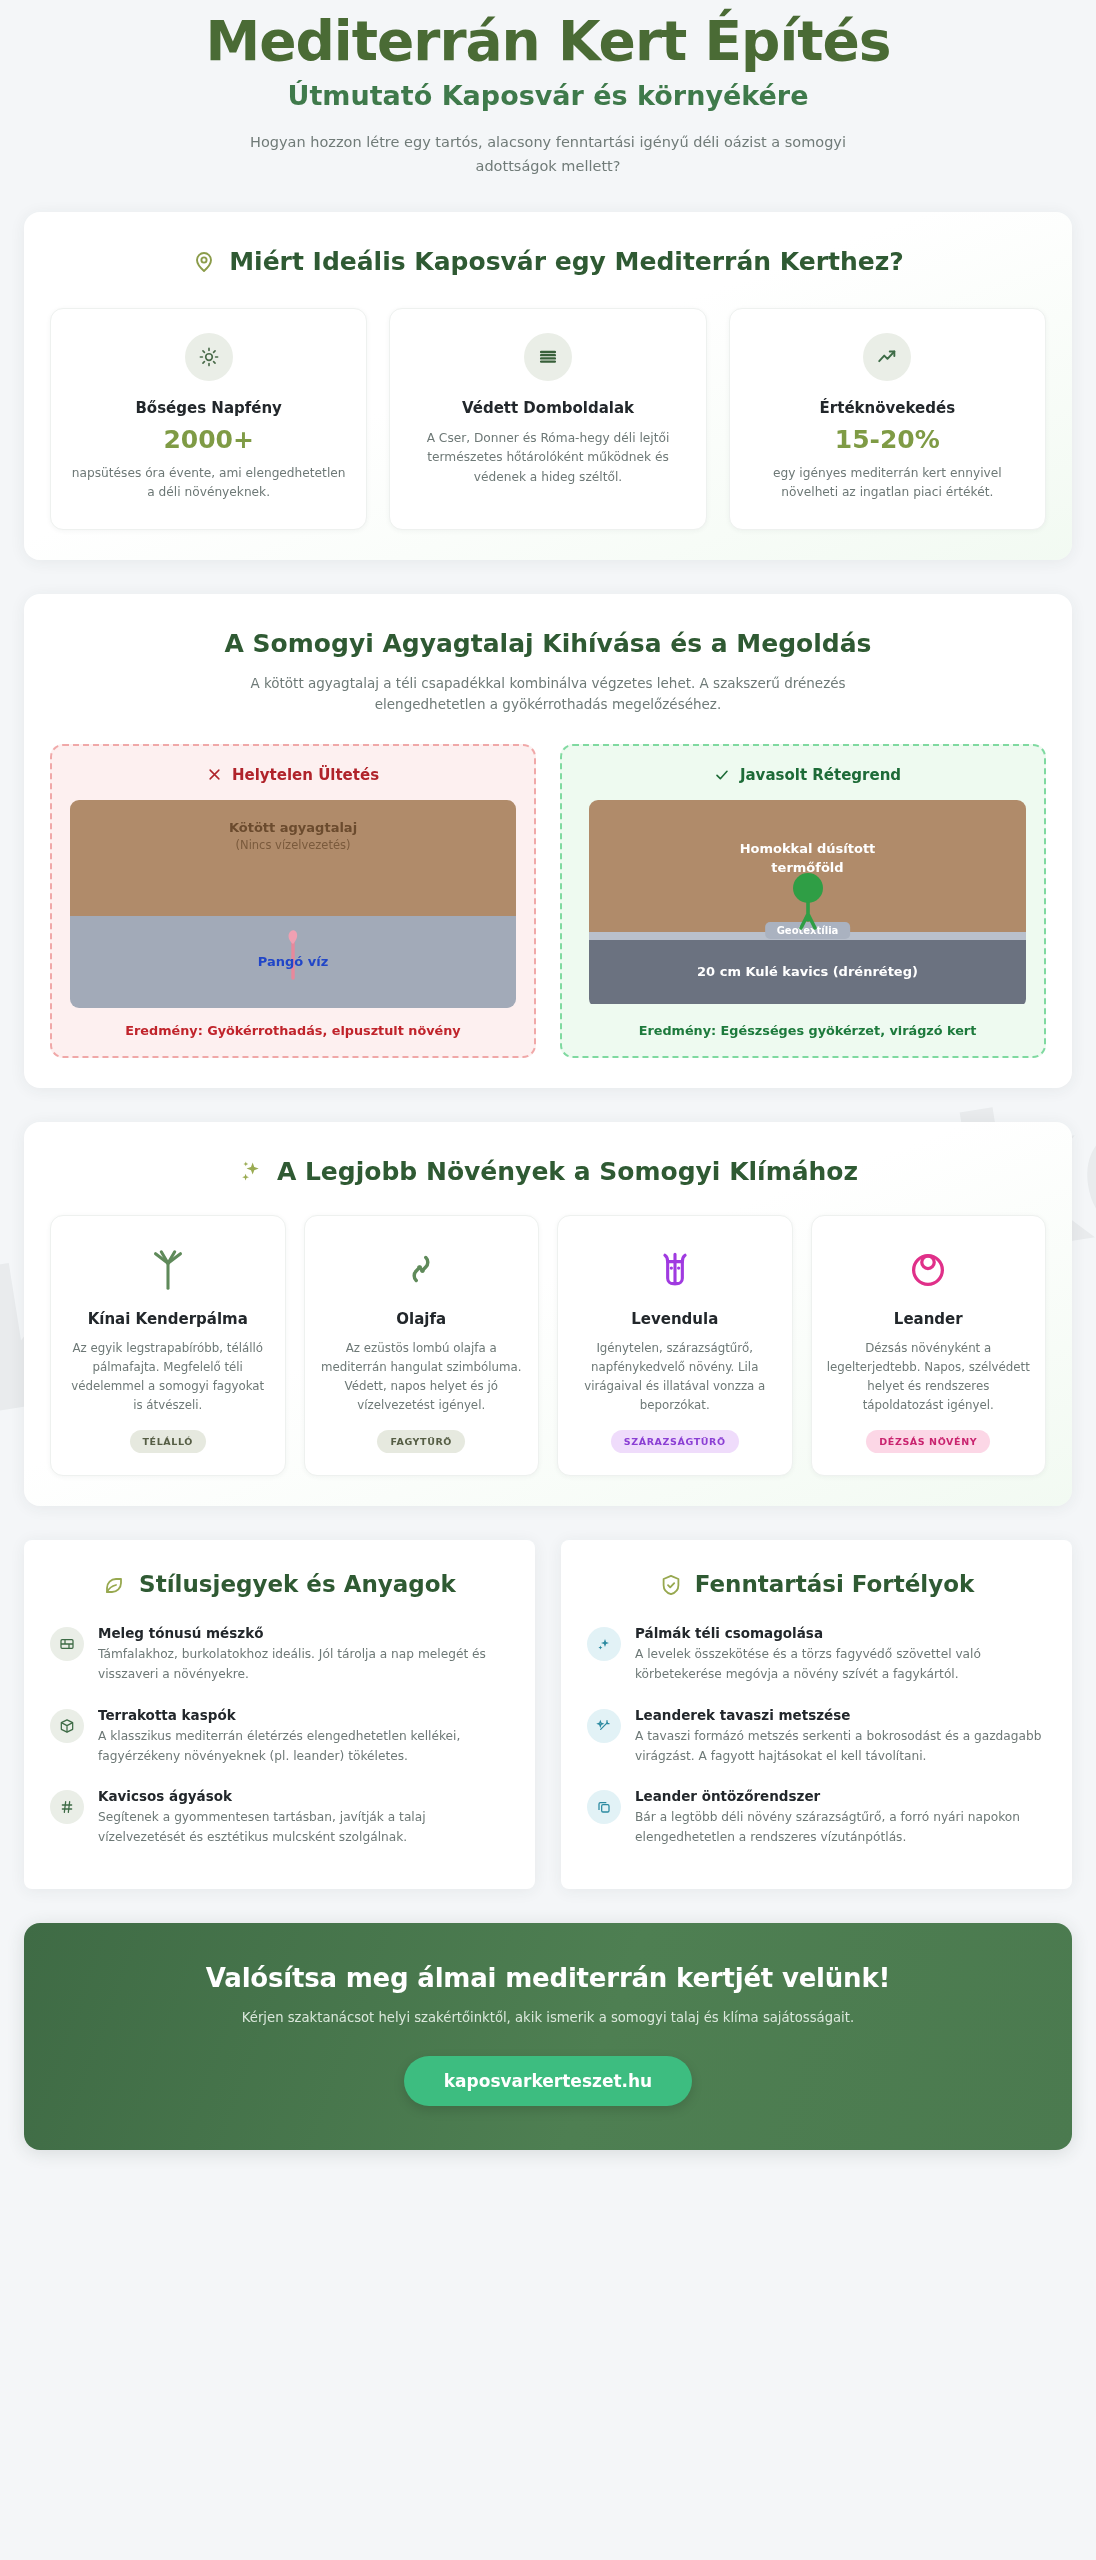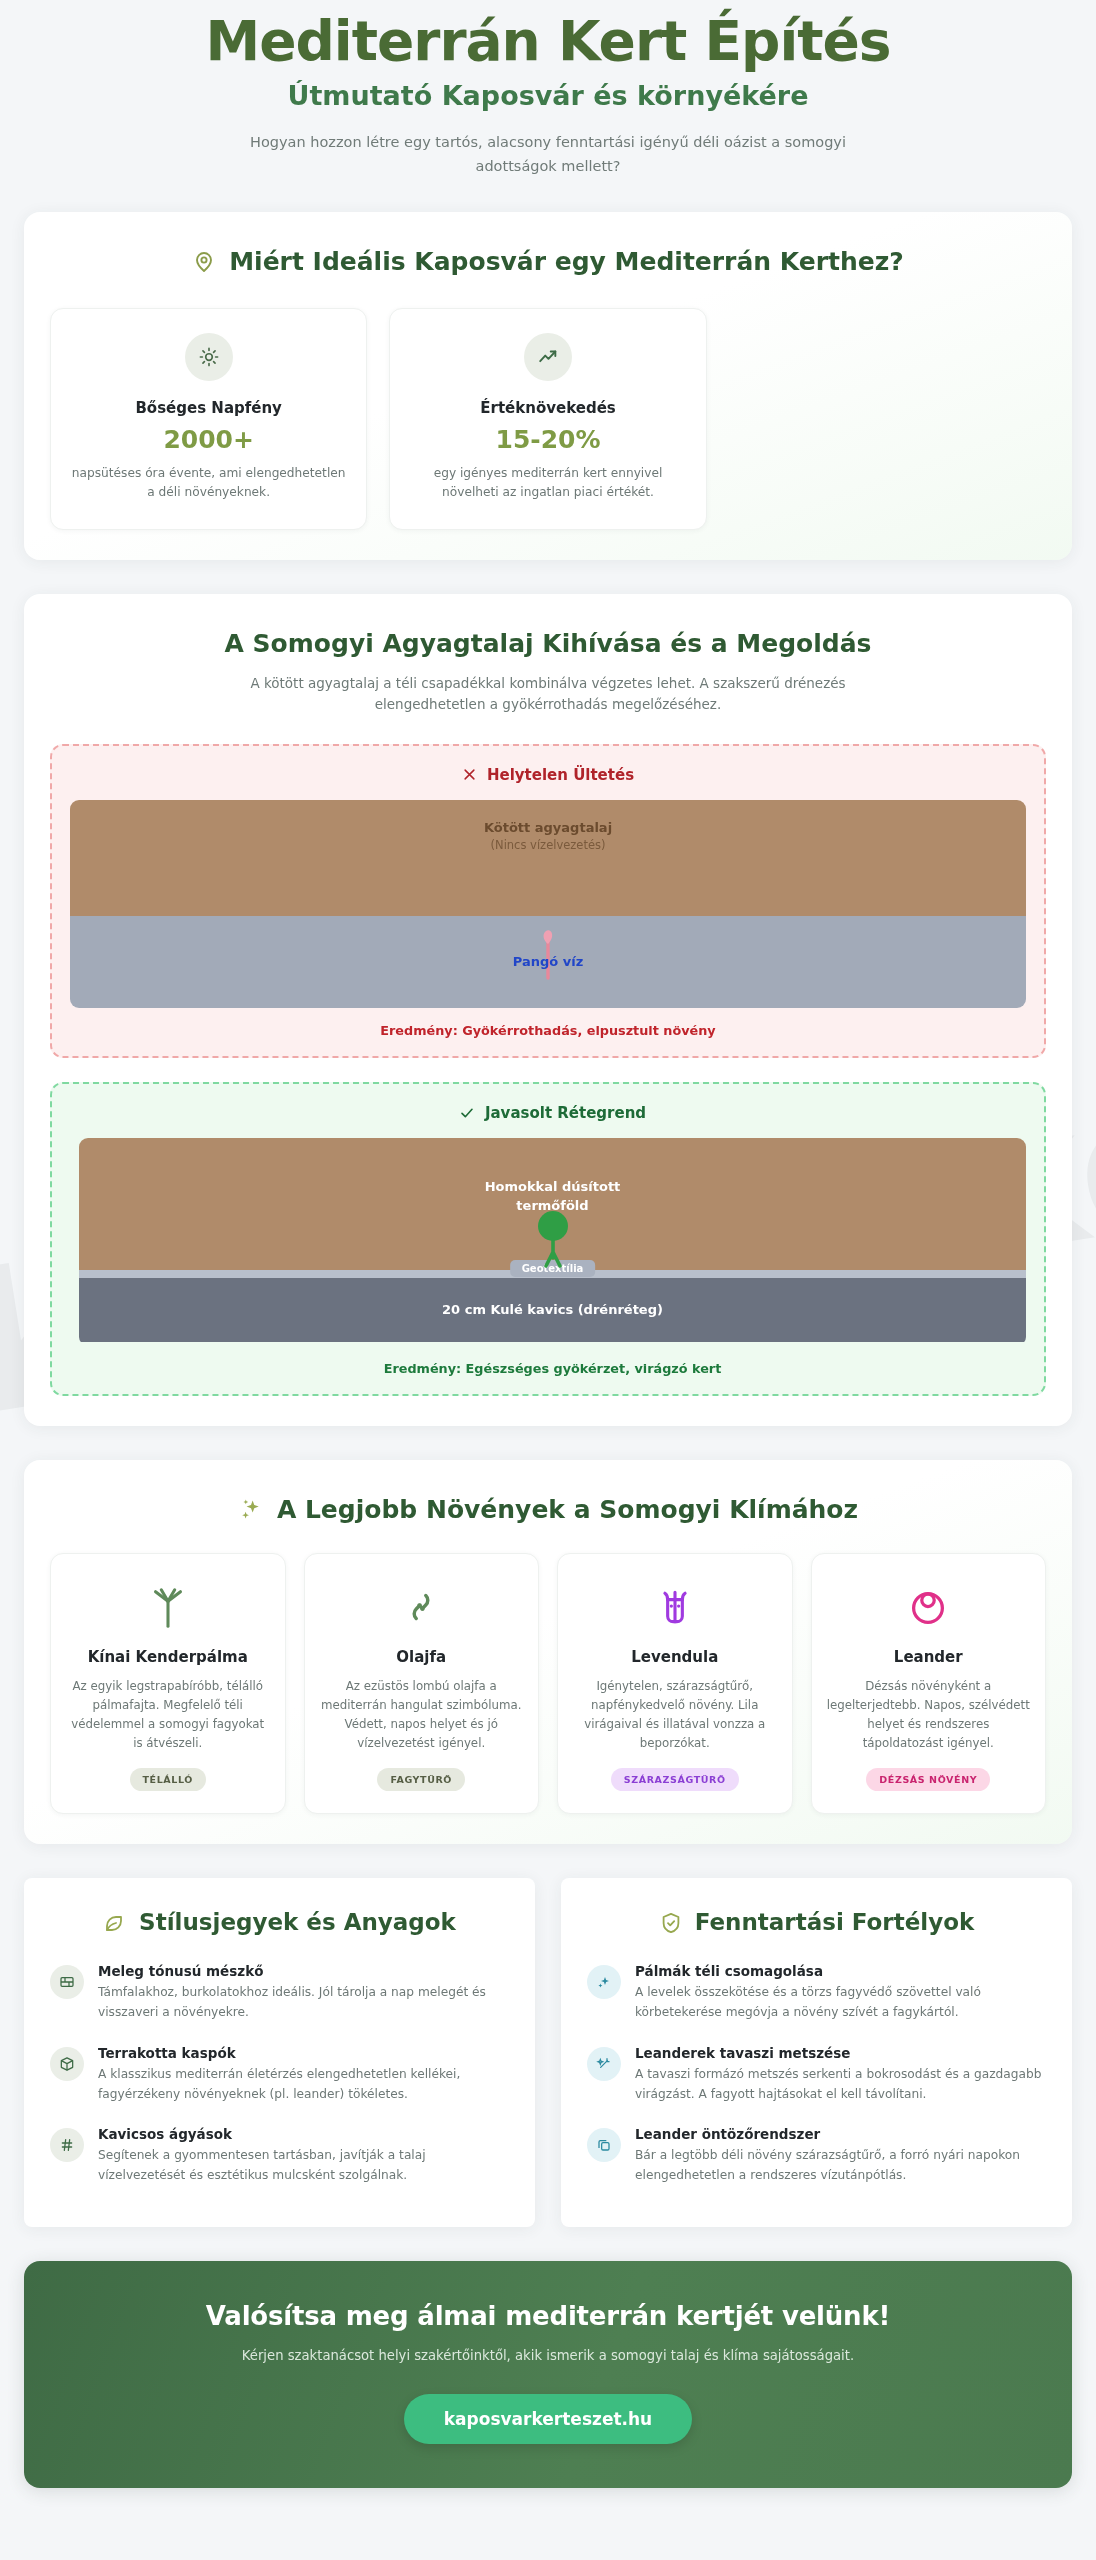--- a/index.html
+++ b/index.html
@@ -106,21 +106,21 @@
     display:flex;align-items:center;justify-content:center;
   }
   .why-title{font-size:15px;font-weight:800;color:#22272b;}
   .why-stat{
     font-size:25px;font-weight:800;color:#7f9b45;margin:8px 0 10px;
   }
   .why-desc{font-size:12.2px;line-height:1.6;color:#6d7876;}
 
   
   .soil-grid{
-    display:grid;grid-template-columns:1fr;gap:24px;margin-top:28px;
+    display:grid;grid-template-columns:1fr 1fr;gap:24px;margin-top:28px;
   }
   .soil-panel{border-radius:13px;padding:20px 18px 18px;}
   .soil-panel.bad{background:#fdf0f0;border:2px dashed #f0a8a8;}
   .soil-panel.good{background:#eefaf0;border:2px dashed #7fd9a0;padding-left:27px;}
   .soil-head{
     display:flex;align-items:center;justify-content:center;gap:10px;
     font-size:15px;font-weight:800;margin-bottom:16px;
   }
   .soil-panel.bad .soil-head{color:#b0232a;}
   .soil-panel.good .soil-head{color:#1d6b37;}
@@ -230,20 +230,29 @@
           <svg class="icon-svg" width="22" height="22" viewBox="0 0 24 24" fill="none" stroke="#4a6b4a" stroke-width="1.8" stroke-linecap="round">
             <circle cx="12" cy="12" r="3.6"></circle>
             <path d="M12 2.6v2.2M12 19.2v2.2M2.6 12h2.2M19.2 12h2.2M5.4 5.4l1.6 1.6M17 17l1.6 1.6M18.6 5.4 17 7M7 17l-1.6 1.6"></path>
           </svg>
         </div>
         <div class="why-title">Bőséges Napfény</div>
         <div class="why-stat">2000+</div>
         <div class="why-desc">napsütéses óra évente, ami elengedhetetlen a déli növényeknek.</div>
       </div>
 
+      <div class="why-card">
+        <div class="why-badge">
+          <svg class="icon-svg" width="22" height="22" viewBox="0 0 24 24" fill="none" stroke="#38603a" stroke-width="2.6" stroke-linecap="round">
+            <path d="M4.5 6.5h15M4.5 10h15M4.5 13.5h15M4.5 17h15"></path>
+          </svg>
+        </div>
+        <div class="why-title">Védett Domboldalak</div>
+        <div class="why-desc" style="margin-top:12px">A Cser, Donner és Róma-hegy déli lejtői természetes hőtárolóként működnek és védenek a hideg széltől.</div>
+      </div>
 
       <div class="why-card">
         <div class="why-badge">
           <svg class="icon-svg" width="22" height="22" viewBox="0 0 24 24" fill="none" stroke="#3d6b46" stroke-width="2.1" stroke-linecap="round" stroke-linejoin="round">
             <path d="M3.5 16.5 9 10.5l3.5 3.5L20 6"></path>
               <path d="M15 6h5v5"></path>
           </svg>
         </div>
         <div class="why-title">Értéknövekedés</div>
         <div class="why-stat">15-20%</div>

